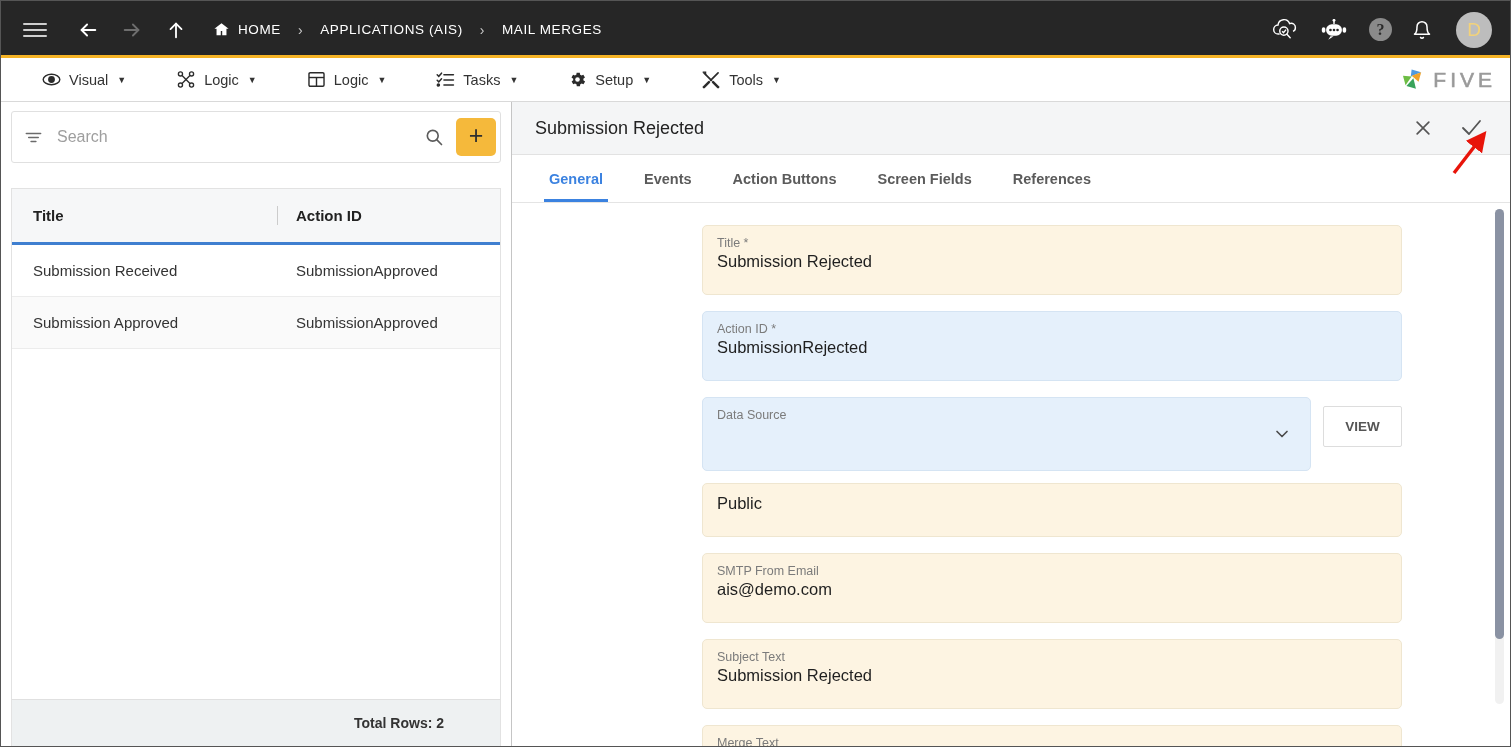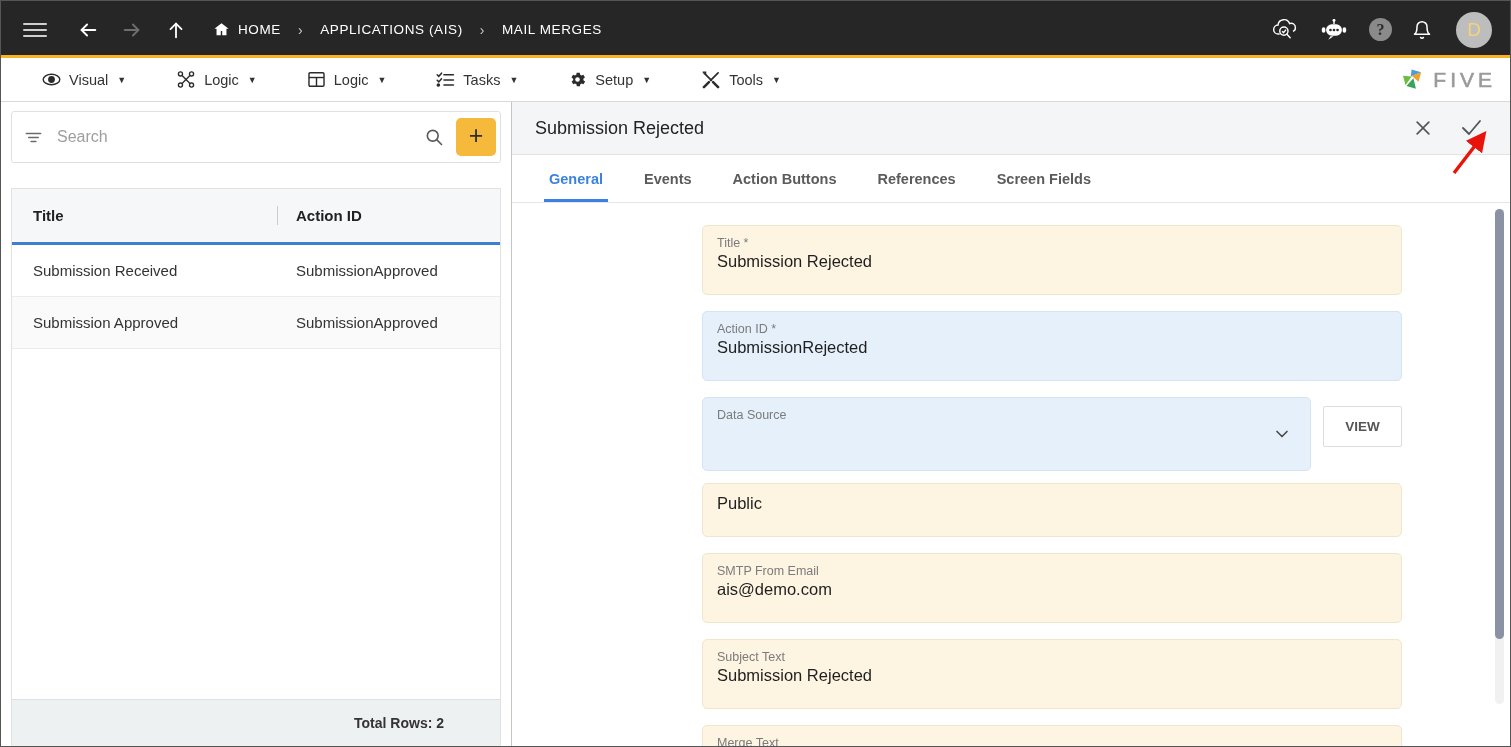--- a/index.html
+++ b/index.html
@@ -573,22 +573,22 @@
           <svg width="24" height="24" viewBox="0 0 24 24" fill="none" stroke="#555" stroke-width="1.8" stroke-linecap="round" stroke-linejoin="round">
             <polyline points="4,12 10,18 21,5"></polyline>
           </svg>
         </div>
       </div>
 
       <div class="tabs">
         <div class="tab active">General</div>
         <div class="tab">Events</div>
         <div class="tab">Action Buttons</div>
+        <div class="tab">Screen Fields</div>
         <div class="tab">References</div>
-        <div class="tab">Screen Fields</div>
       </div>
 
       <div class="form-area">
         <div class="form-col">
 
           <div class="field cream tall">
             <div class="field-label">Title *</div>
             <div class="field-value">Submission Rejected</div>
           </div>
 

